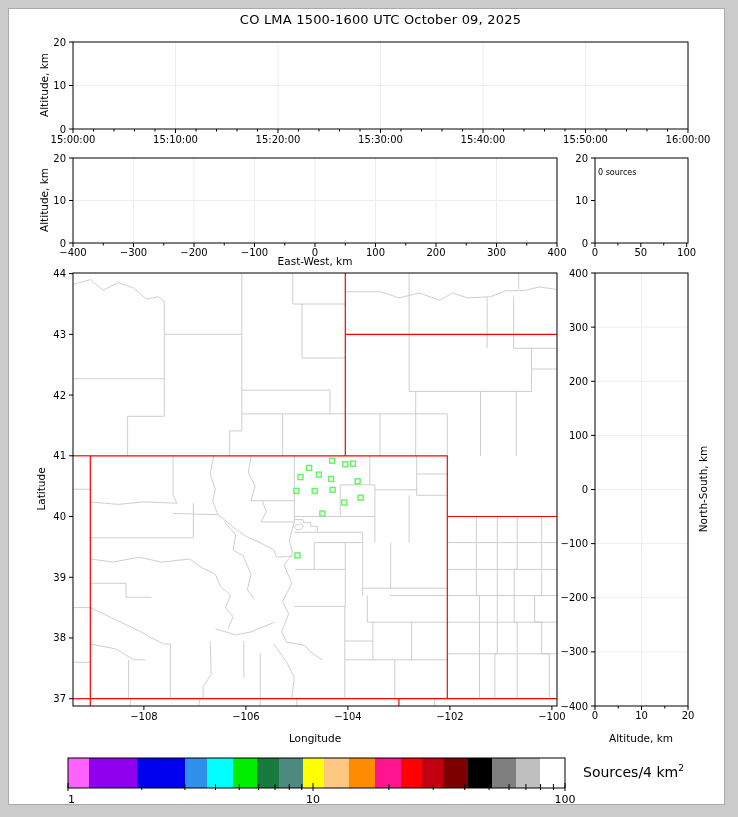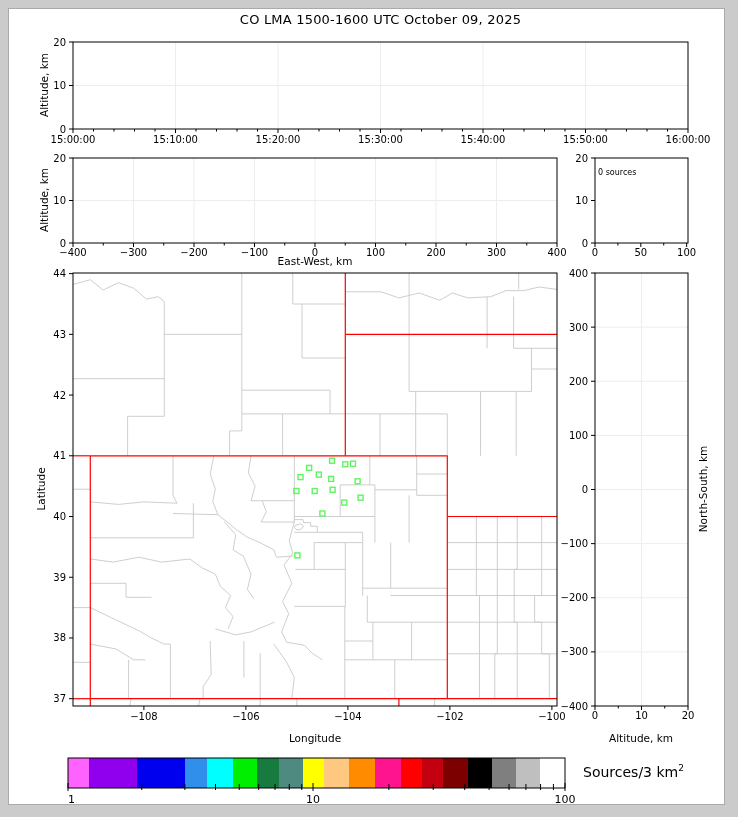--- a/index.html
+++ b/index.html
@@ -371,16 +371,16 @@
 
   <div class="lab rot" style="left:44px;top:85px;">Altitude, km</div>
   <div class="lab rot" style="left:44px;top:200px;">Altitude, km</div>
   <div class="lab ctr" style="left:315px;top:261px;text-align:right;">East-West, km</div>
   <div class="ann" style="left:598px;top:168px;">0 sources</div>
   <div class="lab rot" style="left:41px;top:489px;">Latitude</div>
   <div class="lab ctr" style="left:315px;top:738px;">Longitude</div>
   <div class="lab rot" style="left:703px;top:489px;">North-South, km</div>
   <div class="lab ctr" style="left:641px;top:738px;">Altitude, km</div>
 
-  <div class="cblab" style="left:583px;top:763px;"><span>Sources/3 km</span><sup>2</sup></div>
+  <div class="cblab" style="left:583px;top:763px;"><span>Sources/4 km</span><sup>2</sup></div>
 
   <div class="frame"></div>
 </div>
 
 </body></html>

